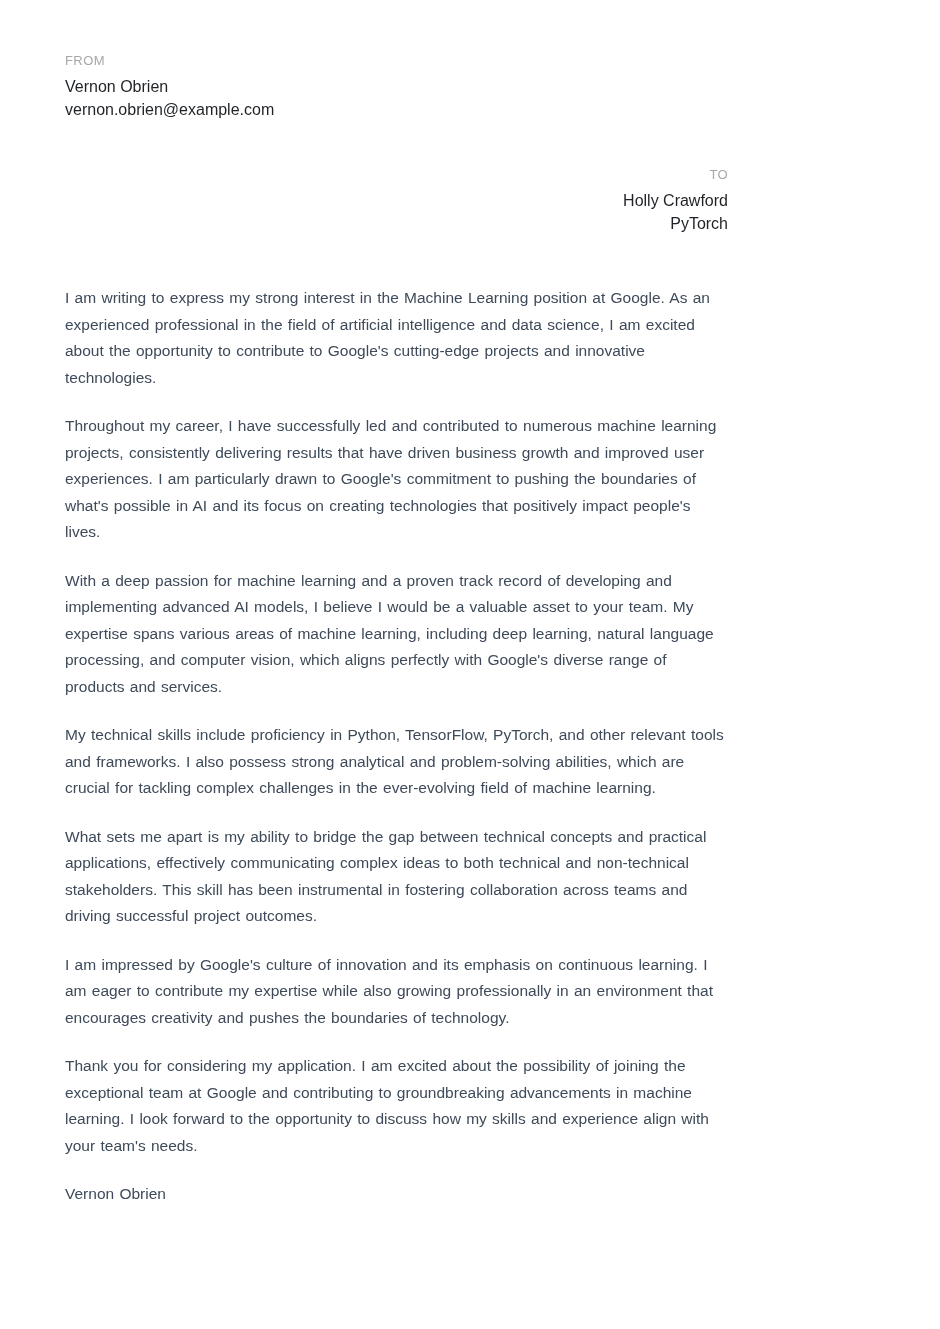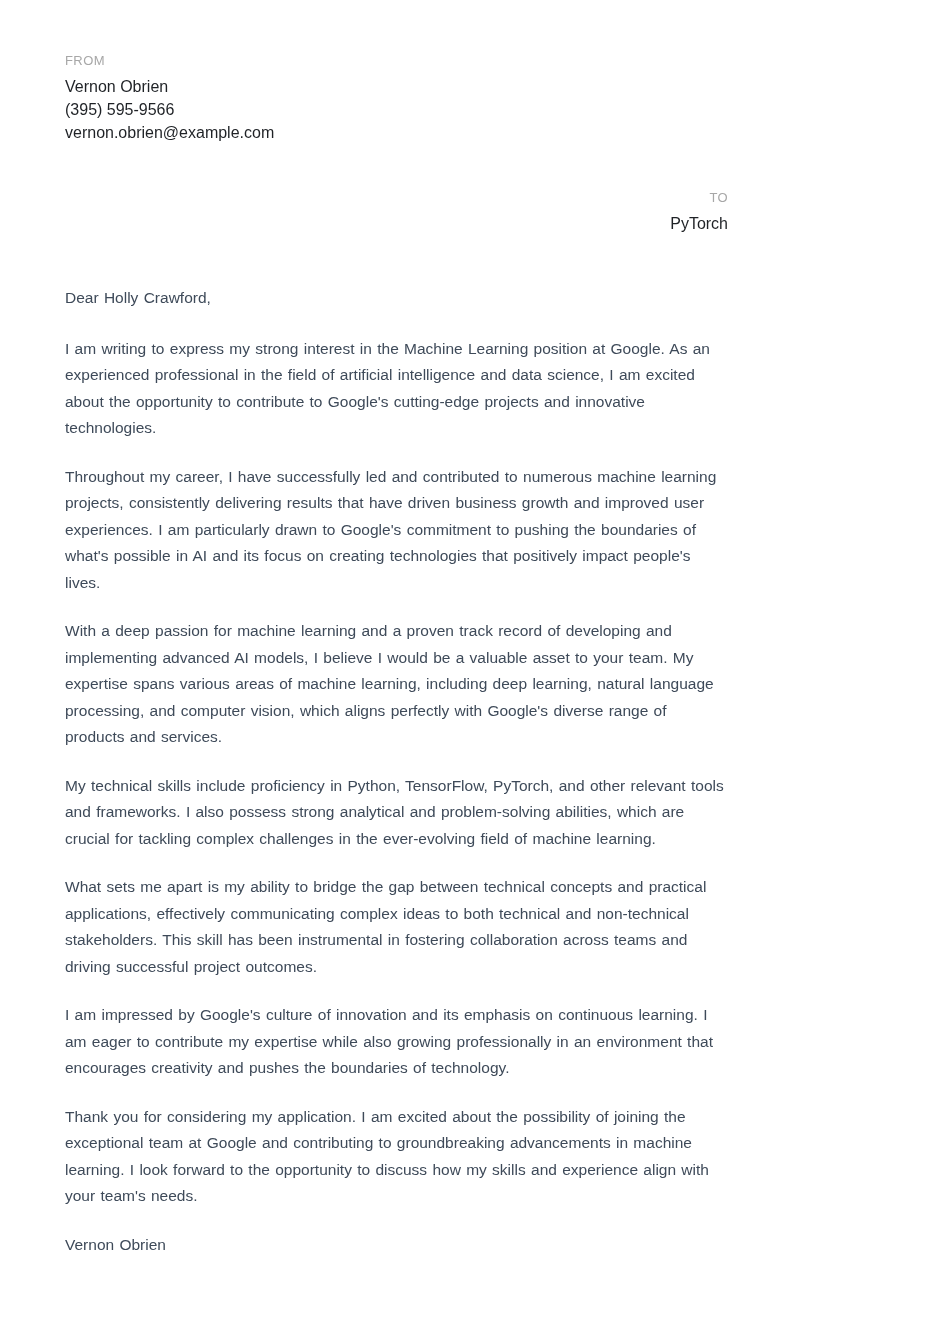--- a/index.html
+++ b/index.html
@@ -48,33 +48,32 @@
 </head>
 <body>
 
 <div class="page">
 
   <header>
 
     <div class="from-block">
       <div class="contact-label">FROM</div>
       <div class="contact-line">Vernon Obrien</div>
-      <div class="contact-line">(395) 595-9566</div>
       <div class="contact-line">vernon.obrien@example.com</div>
     </div>
 
     <div class="to-block">
       <div class="contact-label">TO</div>
+      <div class="contact-line">Holly Crawford</div>
       <div class="contact-line">PyTorch</div>
     </div>
 
   </header>
 
   <main class="letter-body">
-    <p class="salutation">Dear Holly Crawford,</p>
     <p>I am writing to express my strong interest in the Machine Learning position at Google. As an experienced professional in the field of artificial intelligence and data science, I am excited about the opportunity to contribute to Google's cutting-edge projects and innovative technologies.</p>
     <p>Throughout my career, I have successfully led and contributed to numerous machine learning projects, consistently delivering results that have driven business growth and improved user experiences. I am particularly drawn to Google's commitment to pushing the boundaries of what's possible in AI and its focus on creating technologies that positively impact people's lives.</p>
     <p>With a deep passion for machine learning and a proven track record of developing and implementing advanced AI models, I believe I would be a valuable asset to your team. My expertise spans various areas of machine learning, including deep learning, natural language processing, and computer vision, which aligns perfectly with Google's diverse range of products and services.</p>
     <p>My technical skills include proficiency in Python, TensorFlow, PyTorch, and other relevant tools and frameworks. I also possess strong analytical and problem-solving abilities, which are crucial for tackling complex challenges in the ever-evolving field of machine learning.</p>
     <p>What sets me apart is my ability to bridge the gap between technical concepts and practical applications, effectively communicating complex ideas to both technical and non-technical stakeholders. This skill has been instrumental in fostering collaboration across teams and driving successful project outcomes.</p>
     <p>I am impressed by Google's culture of innovation and its emphasis on continuous learning. I am eager to contribute my expertise while also growing professionally in an environment that encourages creativity and pushes the boundaries of technology.</p>
     <p>Thank you for considering my application. I am excited about the possibility of joining the exceptional team at Google and contributing to groundbreaking advancements in machine learning. I look forward to the opportunity to discuss how my skills and experience align with your team's needs.</p>
     <p class="signature">Vernon Obrien</p>
   </main>
 

